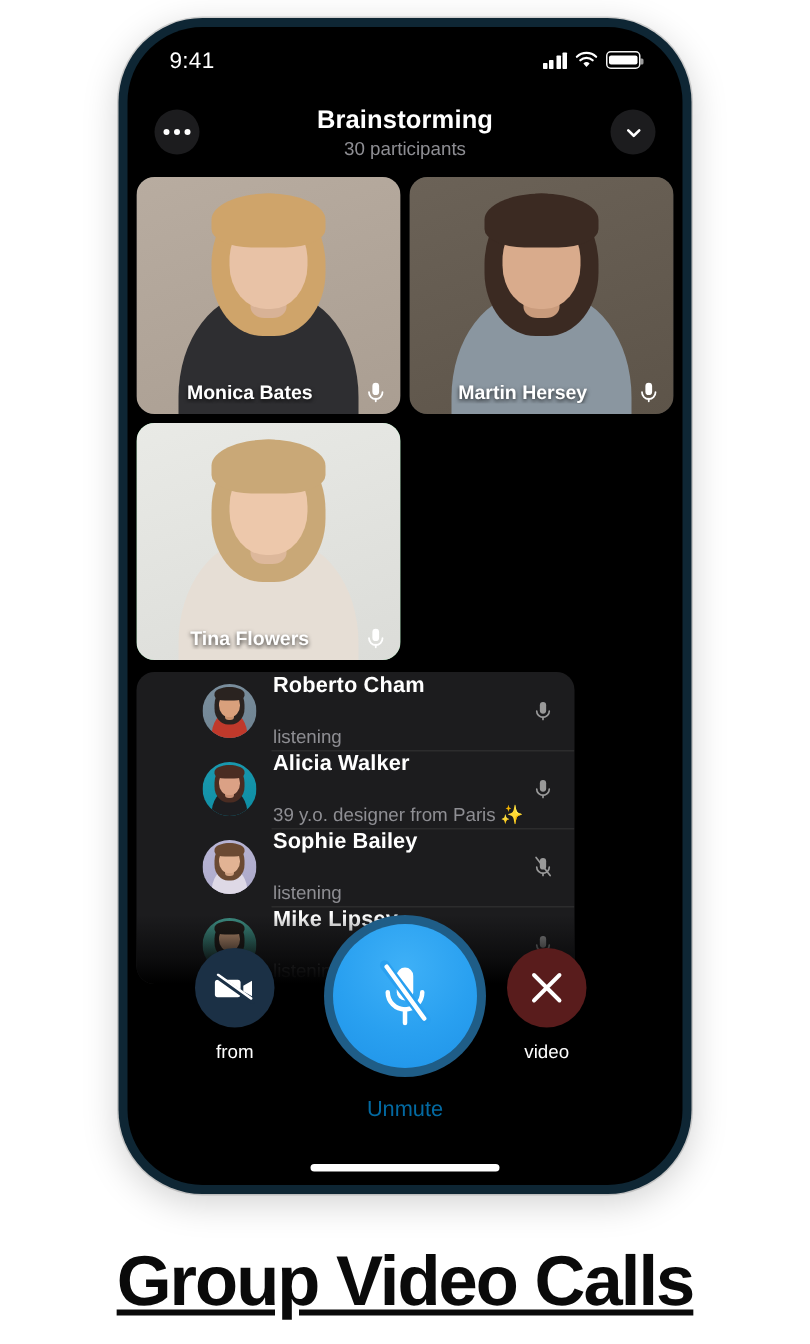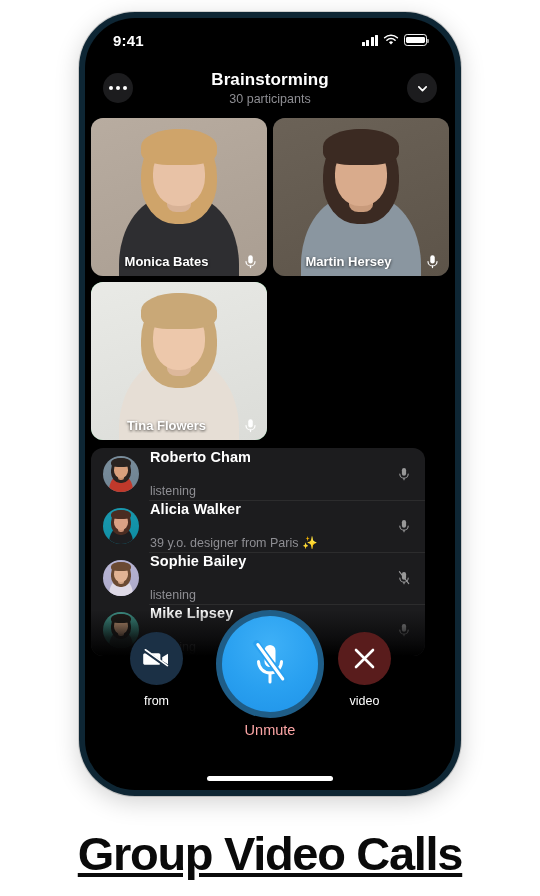--- a/index.html
+++ b/index.html
@@ -27,21 +27,21 @@
     overflow: hidden;
   }
 
   
   .status-bar {
     position: absolute; left: 0; top: 0; width: 370px; height: 44px;
     display: flex; align-items: center; justify-content: space-between;
     padding: 0 28px;
   }
   .status-time {
-    color: #fff; font-size: 15px; font-weight: 700; letter-spacing: 0.2px;
+    color: #fff; font-size: 15px; font-weight: 400; letter-spacing: 0.2px;
   }
   .status-icons { display: flex; align-items: center; gap: 5px; }
   .sig { display: flex; align-items: flex-end; gap: 1.5px; height: 11px; }
   .sig i { display: block; width: 3px; background: #fff; border-radius: 0.5px; }
   .sig i:nth-child(1){height:4px}.sig i:nth-child(2){height:6px}
   .sig i:nth-child(3){height:8.5px}.sig i:nth-child(4){height:11px}
   .batt {
     width: 23px; height: 11.5px; border: 1.4px solid rgba(255,255,255,.95);
     border-radius: 3.2px; position: relative; padding: 1.3px;
   }
@@ -85,22 +85,22 @@
   .tile-name {
     position: absolute; left: 9px; bottom: 7px; right: 34px;
     color: #fff; font-size: 13px; font-weight: 700;
     text-shadow: 0 1px 3px rgba(0,0,0,.75);
     white-space: nowrap; overflow: hidden; text-overflow: ellipsis;
   }
   .tile-mic { position: absolute; right: 9px; bottom: 6px; width: 15px; height: 17px; }
 
   
   .participants {
-    position: absolute; left: 6px; top: 430px; width: 334px; height: 208px;
-    background: #1c1c1e; border-radius: 12px; overflow: hidden;
+    position: absolute; left: 6px; top: 430px; width: 292px; height: 208px;
+    background: #1c1c1e; border-radius: 12px; overflow: hidden; padding-left: 32px;
   }
   .prow {
     position: relative; display: flex; align-items: center; height: 52px;
     padding: 0 14px 0 12px;
   }
   .prow + .prow::before {
     content:""; position:absolute; left:58px; right:0; top:0; height:1px;
     background: rgba(255,255,255,.07);
   }
   .pav {
@@ -142,21 +142,21 @@
   }
   .mute-ring {
     width: 108px; height: 108px; border-radius: 50%;
     background: #1f5d87; display:flex; align-items:center; justify-content:center;
   }
   .mute-btn {
     width: 96px; height: 96px; border-radius: 50%;
     background: radial-gradient(circle at 50% 30%, #3eb0f7 0%, #29a0f0 55%, #1f93e8 100%);
     display:flex; align-items:center; justify-content:center; border:none; cursor:pointer;
   }
-  .mute-label { margin-top: 4px; color:#fca5a5; font-size:14.5px; }
+  .mute-label { margin-top: 14px; color:#0369a1; font-size:14.5px; }
 
   .home-indicator {
     position:absolute; left:50%; transform:translateX(-50%); bottom:9px;
     width:126px; height:5px; border-radius:3px; background:#fff;
   }
 
   
   .caption {
     position: absolute; left:0; top: 826px; width: 540px; text-align:center;
     font-size: 47px; font-weight: 700; color:#0a0a0a; letter-spacing:-1.3px;text-decoration:underline;

